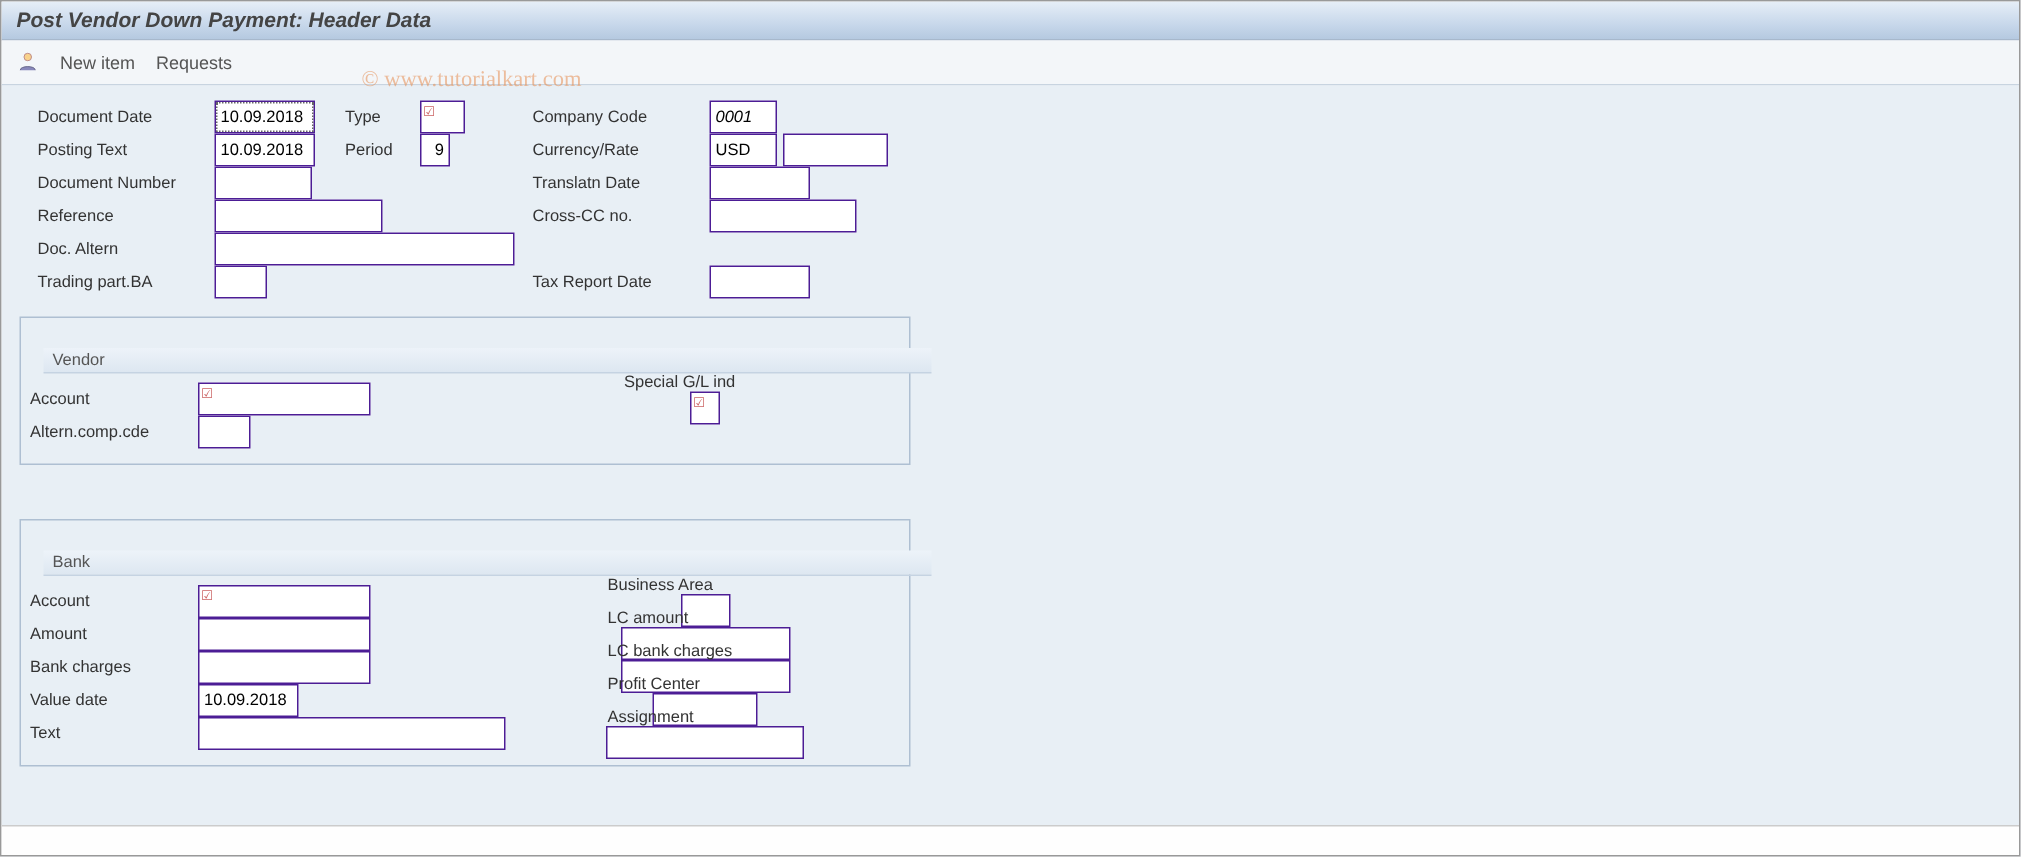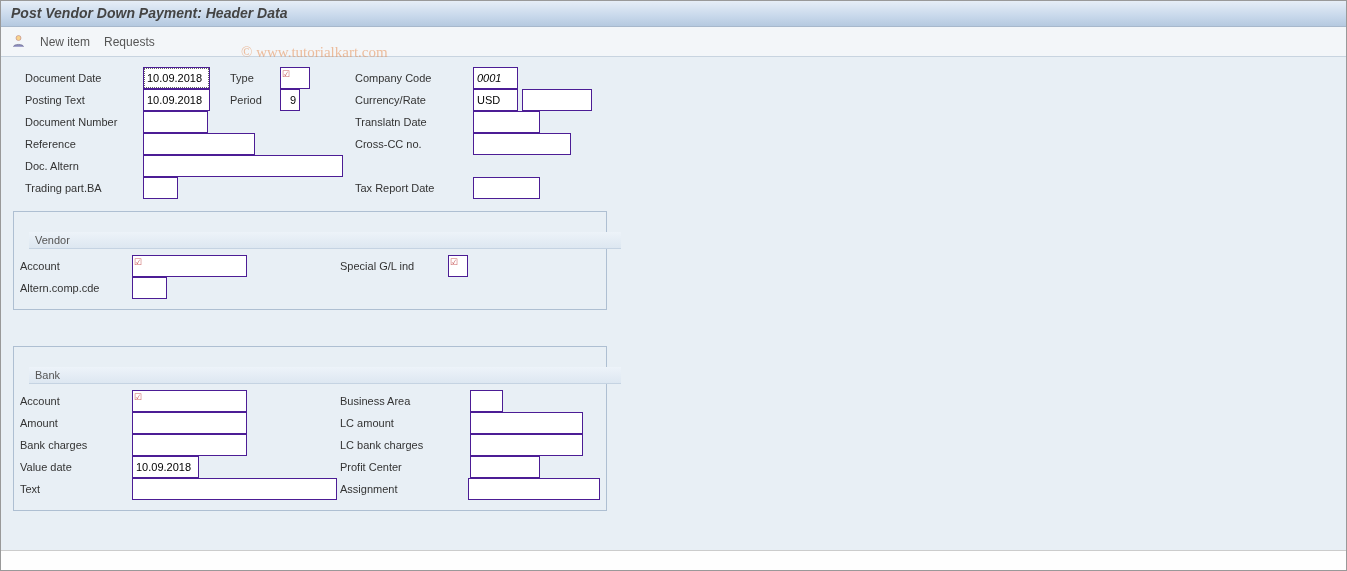--- a/index.html
+++ b/index.html
@@ -108,21 +108,21 @@
       font-size: 11px;
       color: #555;
       width: 100%;
       margin-top: 20px;
     }
     .groupbox-body {
       padding: 6px 6px 10px 6px;
     }
     .groupbox .lbl { width: 112px; }
     .groupbox .col1b { width: 320px; display:inline-flex; align-items:center;}
-    .groupbox .col2b { width: 260px; display:inline-flex; align-items:center;}
+    .groupbox .col2b { width: 260px; display:inline-flex; align-items:center;flex-direction:column;}
     .watermark {
       position: absolute;
       top: 40px; left: 240px;
       font-size: 18px;
       color: rgba(230,140,80,0.55);
       font-family: "Times New Roman", serif;
       pointer-events: none;
       z-index: 50;
     }
     .footer {

